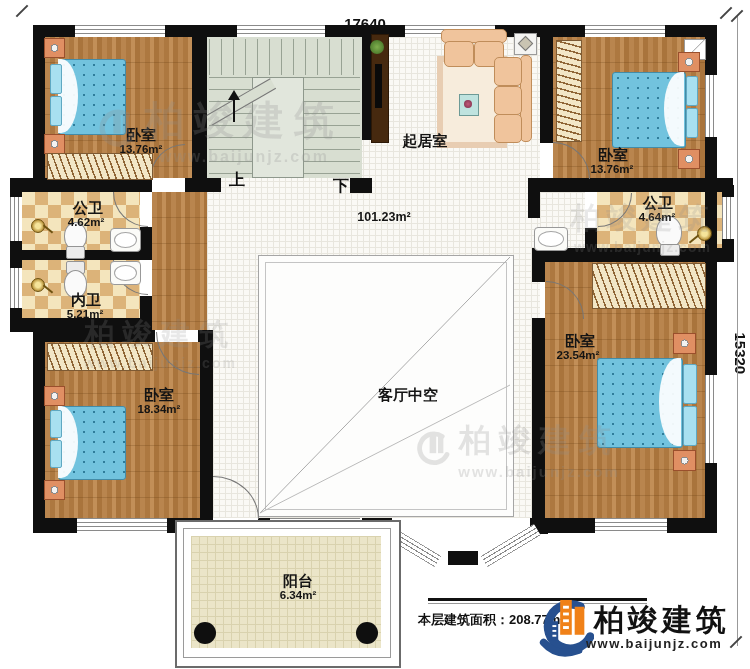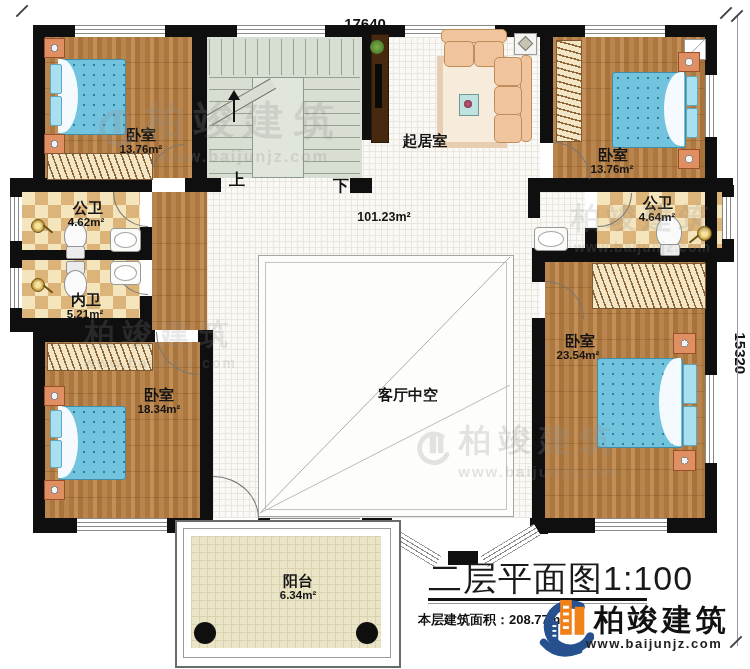--- a/index.html
+++ b/index.html
@@ -283,21 +283,20 @@
       <path d="M47 12 A24 24 0 1 0 55 42" fill="none" stroke="#8f8f8f" stroke-width="8" stroke-linecap="round"></path>
       <rect x="26" y="6" width="11" height="34" fill="#8f8f8f"></rect>
         <rect x="40" y="12" width="9" height="28" fill="#8f8f8f"></rect>
     </svg>
     <div class="tcol">
         <div class="t1" style="font-size:32px;letter-spacing:8px;">柏竣建筑</div>
       <div class="t2" style="font-size:15px;letter-spacing:2px;">www.baijunjz.com</div>
       </div>
   </div>
 
-  <div class="title" style="left:428px;top:556px;">二层平面图1:100</div>
   <div class="abs" style="left:428px;top:598px;width:219px;height:3px;background:#111;"></div>
   <div class="abs" style="left:428px;top:603px;width:219px;height:1px;background:#999;"></div>
   <div class="note" style="left:418px;top:611px;">本层建筑面积：208.77m²</div>
 
   <svg class="abs" style="left:536px;top:594px;" width="58" height="68" viewBox="0 0 60 70">
     <path d="M46 13 A23 23 0 1 0 56 44" fill="none" stroke="#27508f" stroke-width="9" stroke-linecap="round"></path>
     <path d="M8 50 Q22 66 44 58" fill="none" stroke="#27508f" stroke-width="8" stroke-linecap="round"></path>
     <rect x="25" y="6" width="12" height="36" fill="#f08118"></rect>
     <rect x="40" y="13" width="10" height="29" fill="#f08118"></rect>
     <rect x="15" y="28" width="8" height="20" fill="#27508f"></rect>

